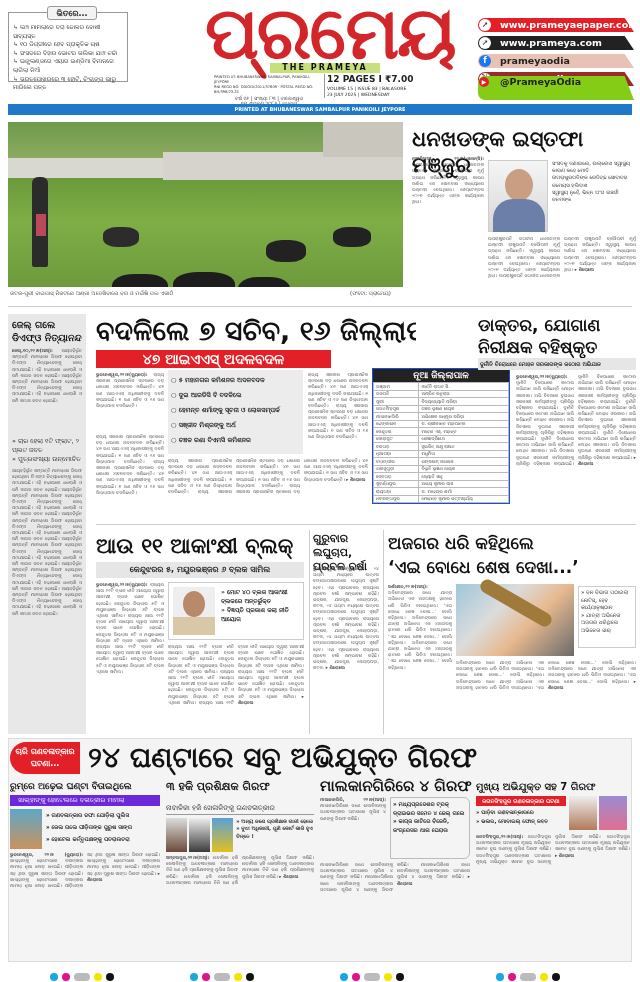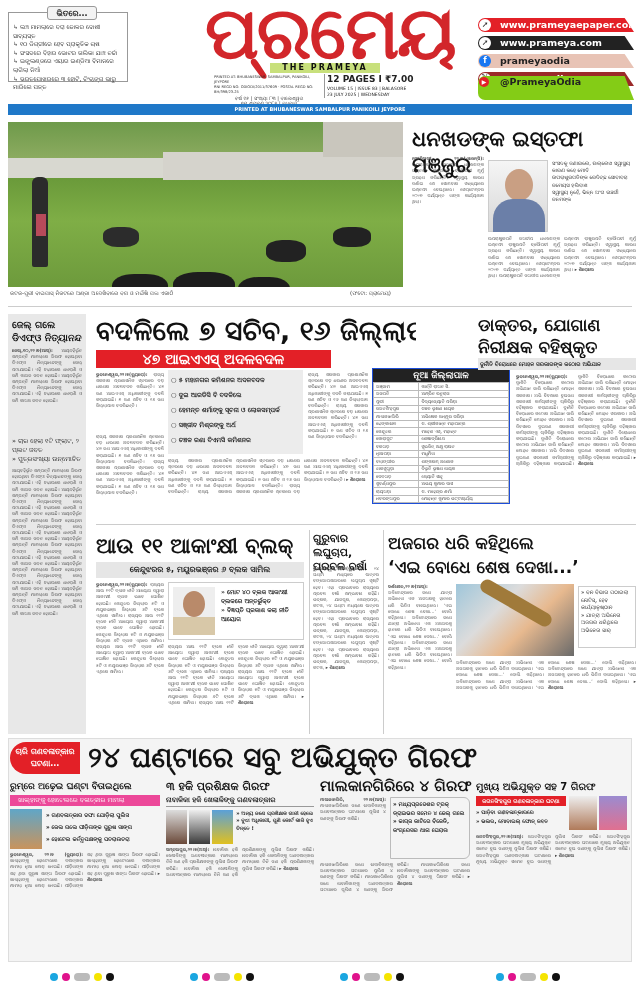--- a/index.html
+++ b/index.html
@@ -312,41 +312,41 @@
   <span>ଗଳିଚେନ୍ଦ୍ରରେ ଜଣେ ଯାତ୍ରା ଅଭିନେତା ଏକ ଅଜଗରକୁ ହାତରେ ଧରି ଭିଡିଓ ବନାଇଥିଲେ। ‘ଏଇ ବୋଧେ ଶେଷ ଦେଖା...’ ବୋଲି କହିଥିଲେ।</span>
   <b>▸ ଶିରୋଲେ</b>
 </div>
 
 <div class="abs" style="left:8px;top:738px;width:624px;height:224px;background:#f4f4f4;border:1px solid #ddd"></div>
 <div class="abs red-band" style="left:10px;top:742px;width:70px;height:32px;font-size:8px;line-height:12px;padding-top:4px;border-radius:16px 0 0 16px">ଚାରି ଗଣବଳାତ୍କାର ଘଟଣା...</div>
 <div class="abs headline" style="left:88px;top:740px;width:545px;font-size:28px;line-height:36px;white-space:nowrap">୨୪ ଘଣ୍ଟାରେ ସବୁ ଅଭିଯୁକ୍ତ ଗିରଫ</div>
 
 <div class="abs" style="left:10px;top:780px;width:150px">
   <div class="headline" style="font-size:9px;line-height:13px;white-space:nowrap">ରୁମ୍‌ରେ ଅଢ଼େଇ ଘଣ୍ଟା ବିତାଇଥିଲେ</div>
-  <div style="background:#ec4899;color:#fff;font-size:6.5px;line-height:11px;height:11px;padding-left:8px;margin-top:2px">ଖାଲ୍ହାଙ୍କୁ ହୋଟେଲରେ ବଳାତ୍କାର ମାମଲା</div>
+  <div style="background:#6d28d9;color:#fff;font-size:6.5px;line-height:11px;height:11px;padding-left:8px;margin-top:2px">ଖାଲ୍ହାଙ୍କୁ ହୋଟେଲରେ ବଳାତ୍କାର ମାମଲା</div>
   <div style="display:flex;margin-top:3px">
     <div style="width:32px;height:40px;background:linear-gradient(#5fa6c8,#c9935c)"></div>
     <div style="margin-left:4px;font-size:5.6px;line-height:12px;font-weight:bold">
       <div class="arrow">ଗଣବଳାତ୍କାର ଦଫା ଯୋଡ଼ିଲା ପୁଲିସ</div>
       <div class="arrow">ଜେଲ ଗଲେ ପୀଡ଼ିତାଙ୍କ ପୁରୁଷ ସାଙ୍ଗ</div>
       <div class="arrow">ହୋଟେଲ କର୍ତ୍ତୃପକ୍ଷଙ୍କୁ ପଚରାଉଚରା</div>
     </div>
   </div>
   <div class="col-text" style="margin-top:3px;height:92px;overflow:hidden;column-count:2;column-gap:4px">
     <b>ଭୁବନେଶ୍ୱର, ୨୨।୭ (ବ୍ୟୁରୋ):</b>
     <span>ଖାଲ୍ହାଙ୍କୁ ହୋଟେଲରେ ବଳାତ୍କାର ମାମଲା ନୂଆ ମୋଡ଼ ନେଇଛି। ପୀଡ଼ିତାଙ୍କ ସହ ଥିବା ପୁରୁଷ ସାଙ୍ଗ ଗିରଫ ହୋଇଛି।</span>
     <span>ଖାଲ୍ହାଙ୍କୁ ହୋଟେଲରେ ବଳାତ୍କାର ମାମଲା ନୂଆ ମୋଡ଼ ନେଇଛି। ପୀଡ଼ିତାଙ୍କ ସହ ଥିବା ପୁରୁଷ ସାଙ୍ଗ ଗିରଫ ହୋଇଛି।</span>
     <span>ଖାଲ୍ହାଙ୍କୁ ହୋଟେଲରେ ବଳାତ୍କାର ମାମଲା ନୂଆ ମୋଡ଼ ନେଇଛି। ପୀଡ଼ିତାଙ୍କ ସହ ଥିବା ପୁରୁଷ ସାଙ୍ଗ ଗିରଫ ହୋଇଛି।</span>
     <b>▸ ଶିରୋଲେ</b>
   </div>
 </div>
 
 <div class="abs" style="left:166px;top:780px;width:148px">
   <div class="headline" style="font-size:11px;line-height:13px;white-space:nowrap">୩ ହକି ପ୍ରଶିକ୍ଷକ ଗିରଫ</div>
-  <div style="font-size:7px;line-height:11px;font-weight:bold;border-bottom:1px solid #999;margin-top:2px">ନାବାଳିକା ହକି ଖେଳାଳିଙ୍କୁ ଗଣବଳାତ୍କାର</div>
+  <div style="font-size:7px;line-height:11px;font-weight:normal;border-bottom:1px solid #999;margin-top:10px">ନାବାଳିକା ହକି ଖେଳାଳିଙ୍କୁ ଗଣବଳାତ୍କାର</div>
   <div style="display:flex;margin-top:3px">
     <div style="width:26px;height:34px;background:linear-gradient(#ddd,#6b4a3a)"></div>
     <div style="width:26px;height:34px;margin-left:2px;background:linear-gradient(#eee,#3b3b3b)"></div>
     <div style="width:26px;height:34px;margin-left:2px;background:linear-gradient(#5aa0d8,#e0c020)"></div>
     <div style="margin-left:3px;font-size:5.2px;line-height:7.4px;font-weight:bold">
       <div class="arrow">ଅନ୍ୟ ଜଣେ ପ୍ରଶିକ୍ଷକ ଗାଳୀ ହେଲେ</div>
       <div class="arrow">ବୁଝା ଅଧିକାରୀ, ପୁଣି କୋର୍ଟ କାଳି ହୁଏ ଚିନ୍ତେ !</div>
     </div>
   </div>
   <div class="col-text" style="margin-top:3px;height:92px;overflow:hidden;column-count:2;column-gap:4px">

